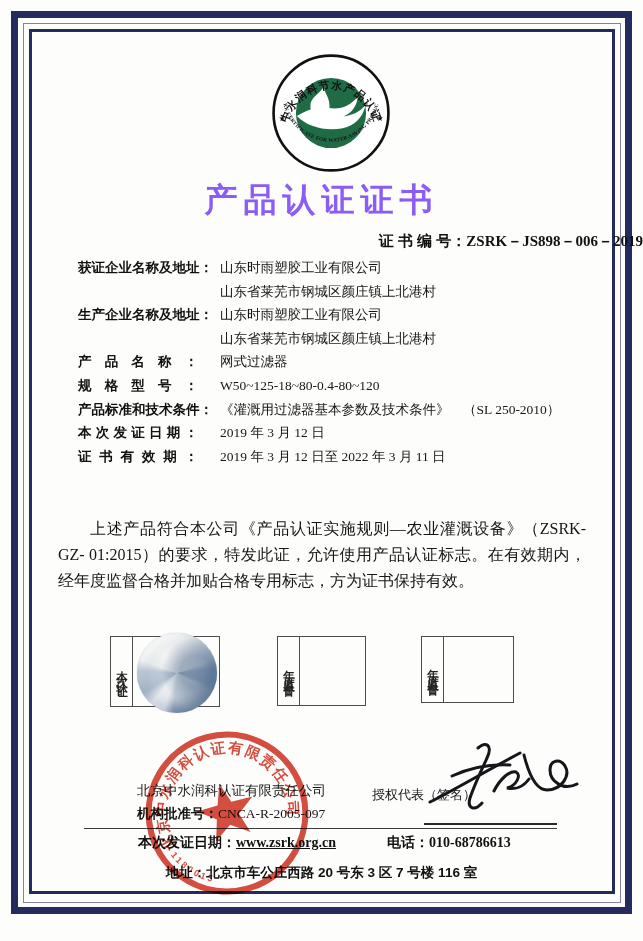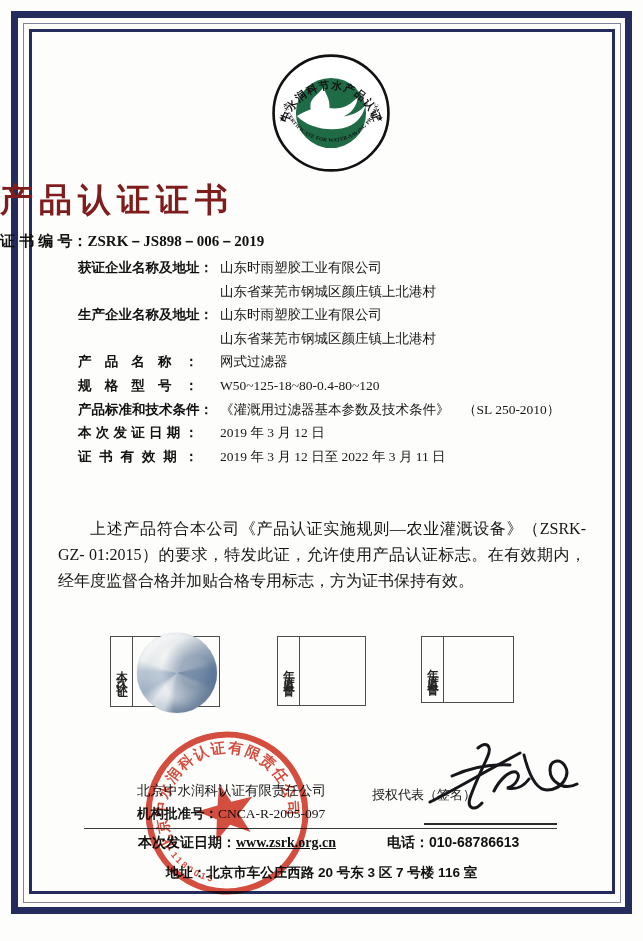--- a/index.html
+++ b/index.html
@@ -4,24 +4,24 @@
 <style>
   html,body{margin:0;padding:0;background:#ffffff;}
   .page{position:relative;width:643px;height:941px;background:#fdfdfc;overflow:hidden;
         font-family:"Liberation Serif", serif;color:#1a1a1a;}
   
   .frame-a{position:absolute;left:11px;top:11px;right:11px;bottom:27px;border:7px solid #232c5c;}
   .frame-b{position:absolute;left:23px;top:23px;right:22px;bottom:38px;border:1px solid #80839a;}
   .frame-c{position:absolute;left:29px;top:29px;right:28px;bottom:47px;border:3px solid #232c5c;}
   
   .logo{position:absolute;left:270px;top:52px;width:122px;height:122px;}
-  .title{position:absolute;left:0;top:178px;width:100%;
+  .title{position:absolute;left:0;top:178px;width:100%;text-align:center;
          font-family:"Liberation Sans", sans-serif;font-weight:bold;font-size:33px;
-         letter-spacing:6px;color:#7f1d1d;}
-  .certno{position:absolute;left:0;top:232px;width:100%;padding-right:80px;
+         letter-spacing:6px;color:#8b5cf6;}
+  .certno{position:absolute;left:0;top:232px;width:100%;text-align:right;
           box-sizing:border-box;font-family:"Liberation Sans", sans-serif;font-weight:bold;
           font-size:15px;color:#111;}
   .certno .val{font-family:"Liberation Serif", serif;font-weight:bold;}
   
   .fields{position:absolute;left:78px;top:256px;width:520px;font-size:13.5px;line-height:23.6px;}
   .frow{white-space:nowrap;}
   .flabel{display:inline-block;width:120px;font-family:"Liberation Sans", sans-serif;
           font-weight:bold;text-align:justify;text-align-last:justify;vertical-align:top;color:#111;}
   .fvalue{margin-left:22px;color:#161616;}
   
@@ -46,21 +46,21 @@
   .issuer{position:absolute;left:137px;top:779px;font-size:13.5px;line-height:23px;color:#161616;}
   .issuer .lab{font-family:"Liberation Sans", sans-serif;font-weight:bold;}
   .authrep{position:absolute;left:372px;top:786px;font-size:13px;color:#161616;}
   .signature{position:absolute;left:424px;top:738px;width:158px;height:84px;}
   .sig-underline{position:absolute;left:424px;top:823px;width:133px;height:1.5px;background:#2a2a2a;}
   .sep-line{position:absolute;left:84px;top:828px;width:473px;height:1px;background:#3a3a3a;}
   .queryrow{position:absolute;left:0;top:834px;width:100%;font-size:14px;color:#111;}
   .query{position:absolute;left:138px;top:0;font-family:"Liberation Sans", sans-serif;font-weight:bold;}
   .query .url{font-family:"Liberation Serif", serif;font-weight:bold;text-decoration:underline;color:#111;}
   .phone{position:absolute;left:387px;top:0;font-family:"Liberation Sans", sans-serif;font-weight:bold;}
-  .phone .num{font-family:Liberation Sans, sans-serif;font-weight:bold;}
+  .phone .num{font-family:Liberation Serif, serif;font-weight:bold;}
   .addrrow{position:absolute;left:0;top:864px;width:100%;text-align:center;
            font-family:"Liberation Sans", sans-serif;font-weight:bold;font-size:13.5px;color:#111;}
   
   .redstamp{position:absolute;left:138px;top:724px;width:178px;height:178px;opacity:.9;
             mix-blend-mode:multiply;pointer-events:none;}
 </style>
 </head>
 <body>
 
 <div class="page">

